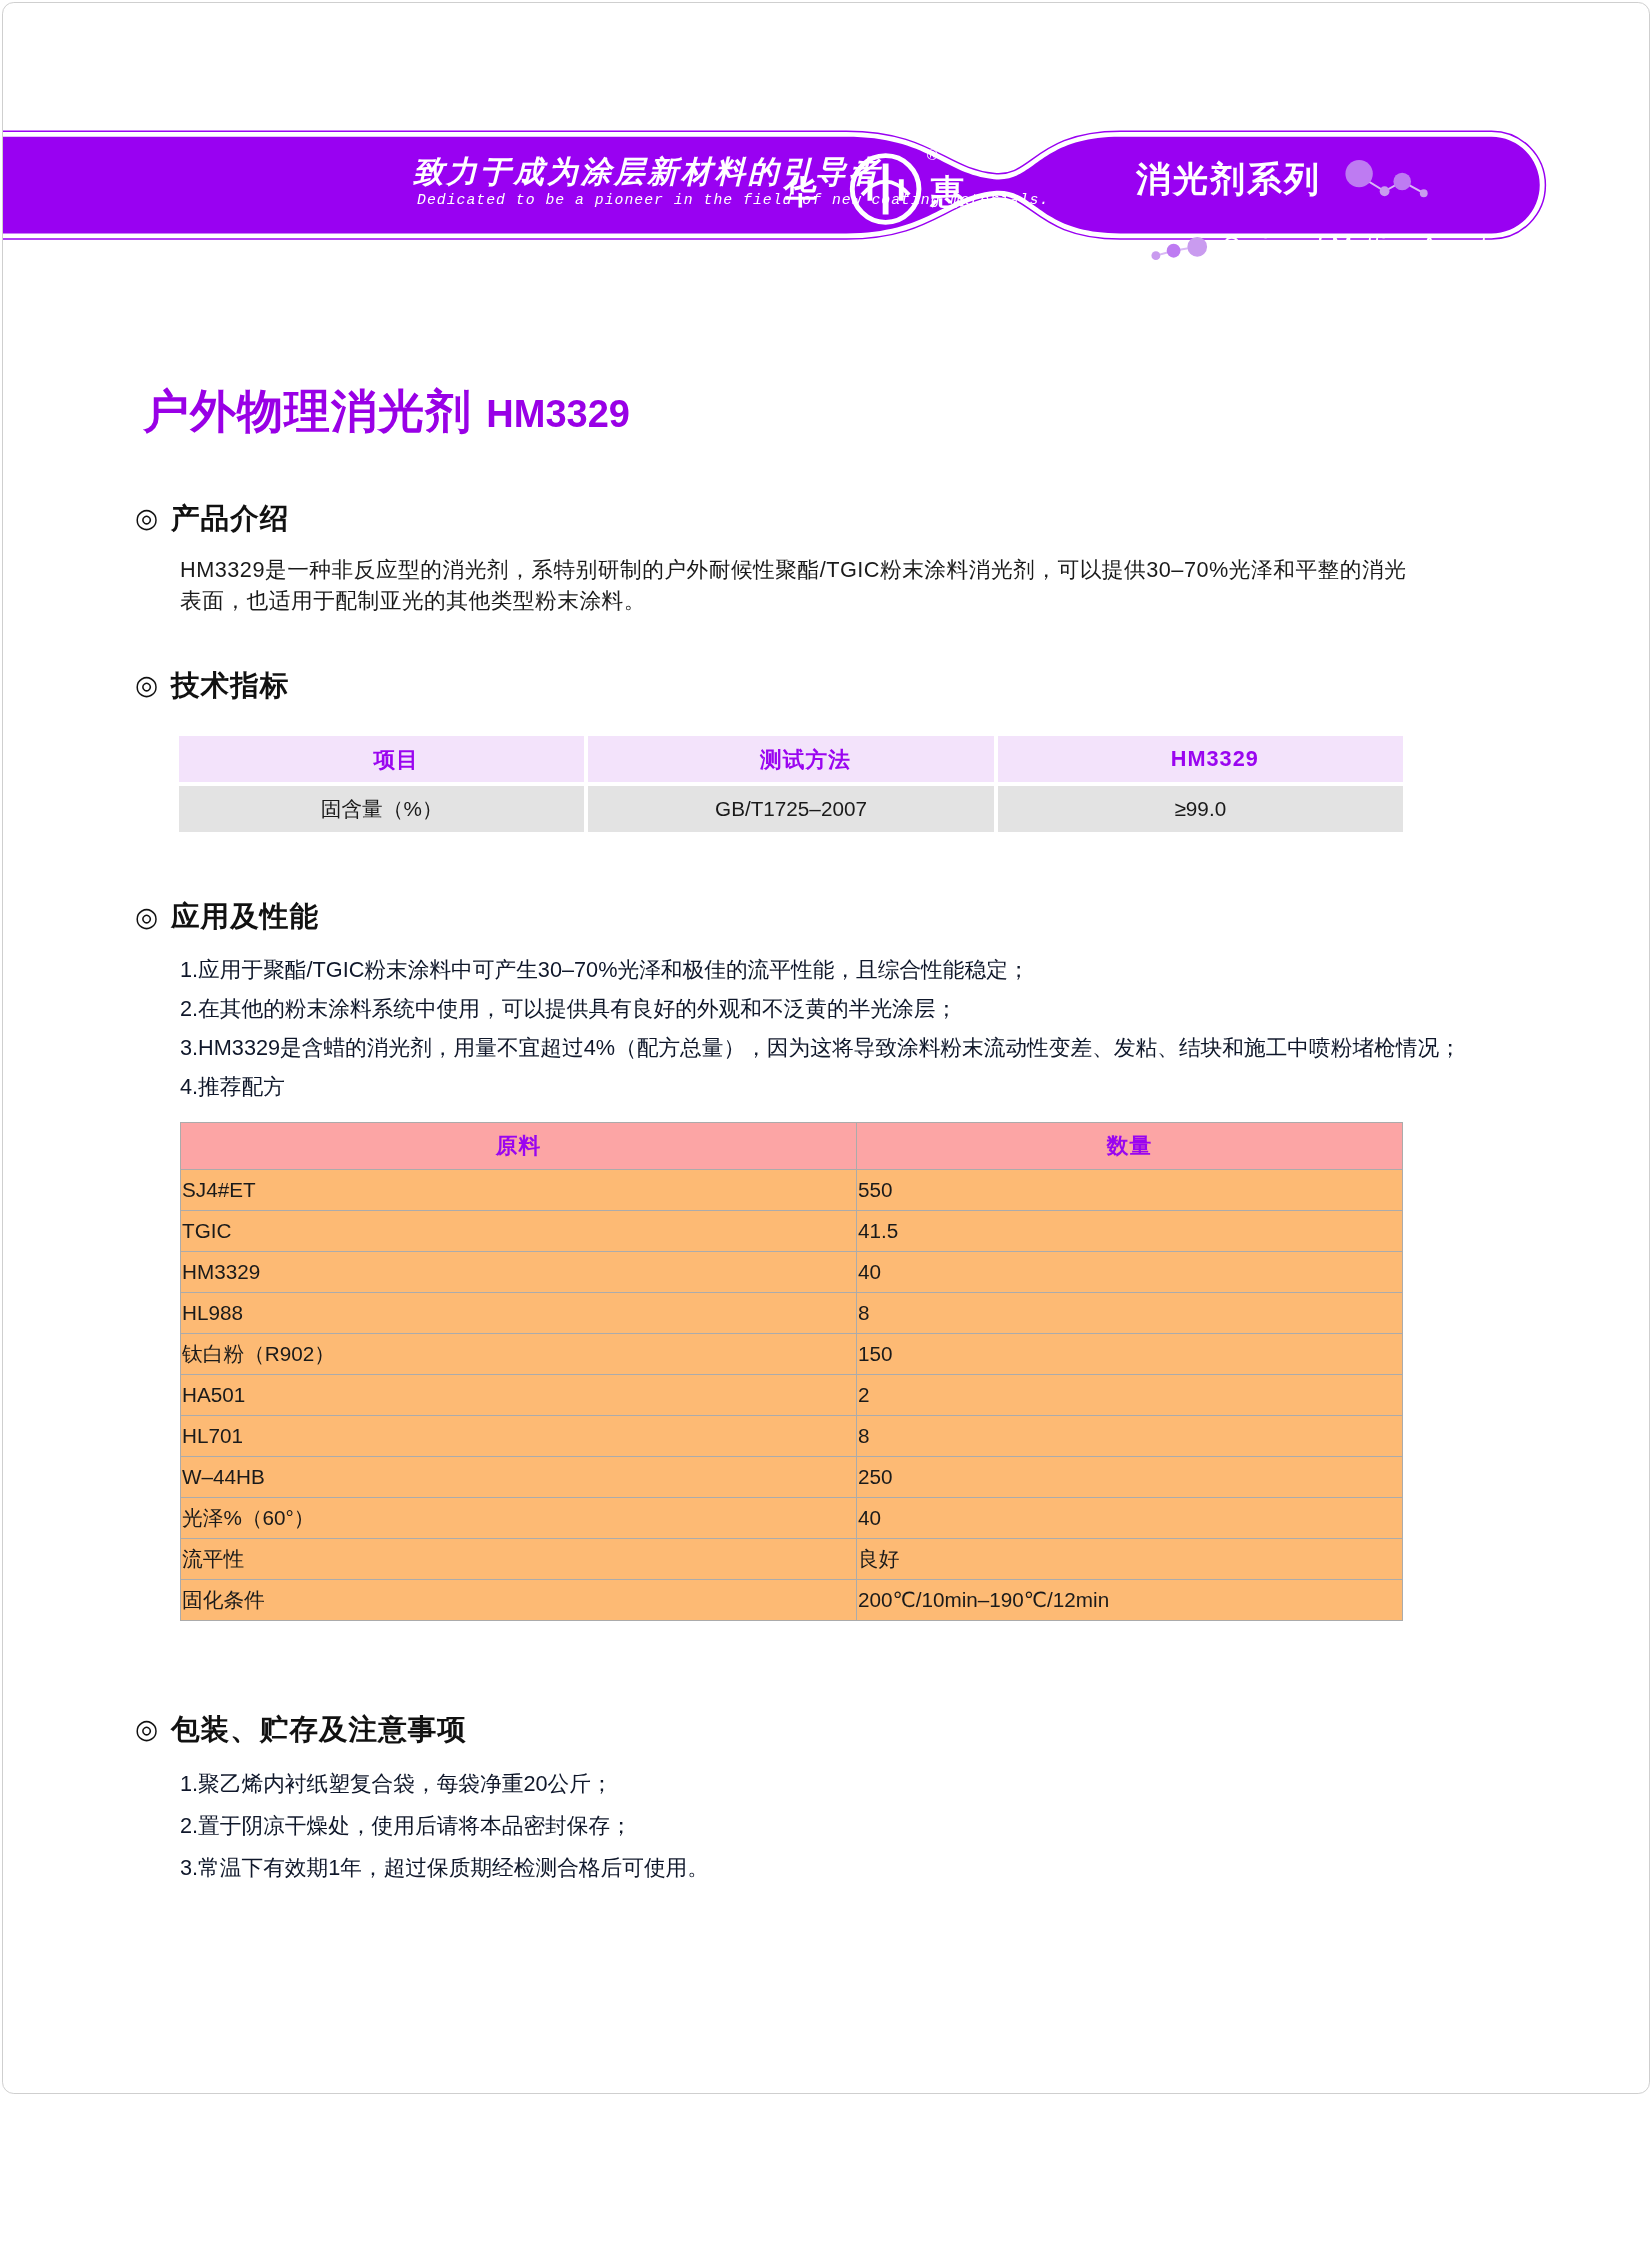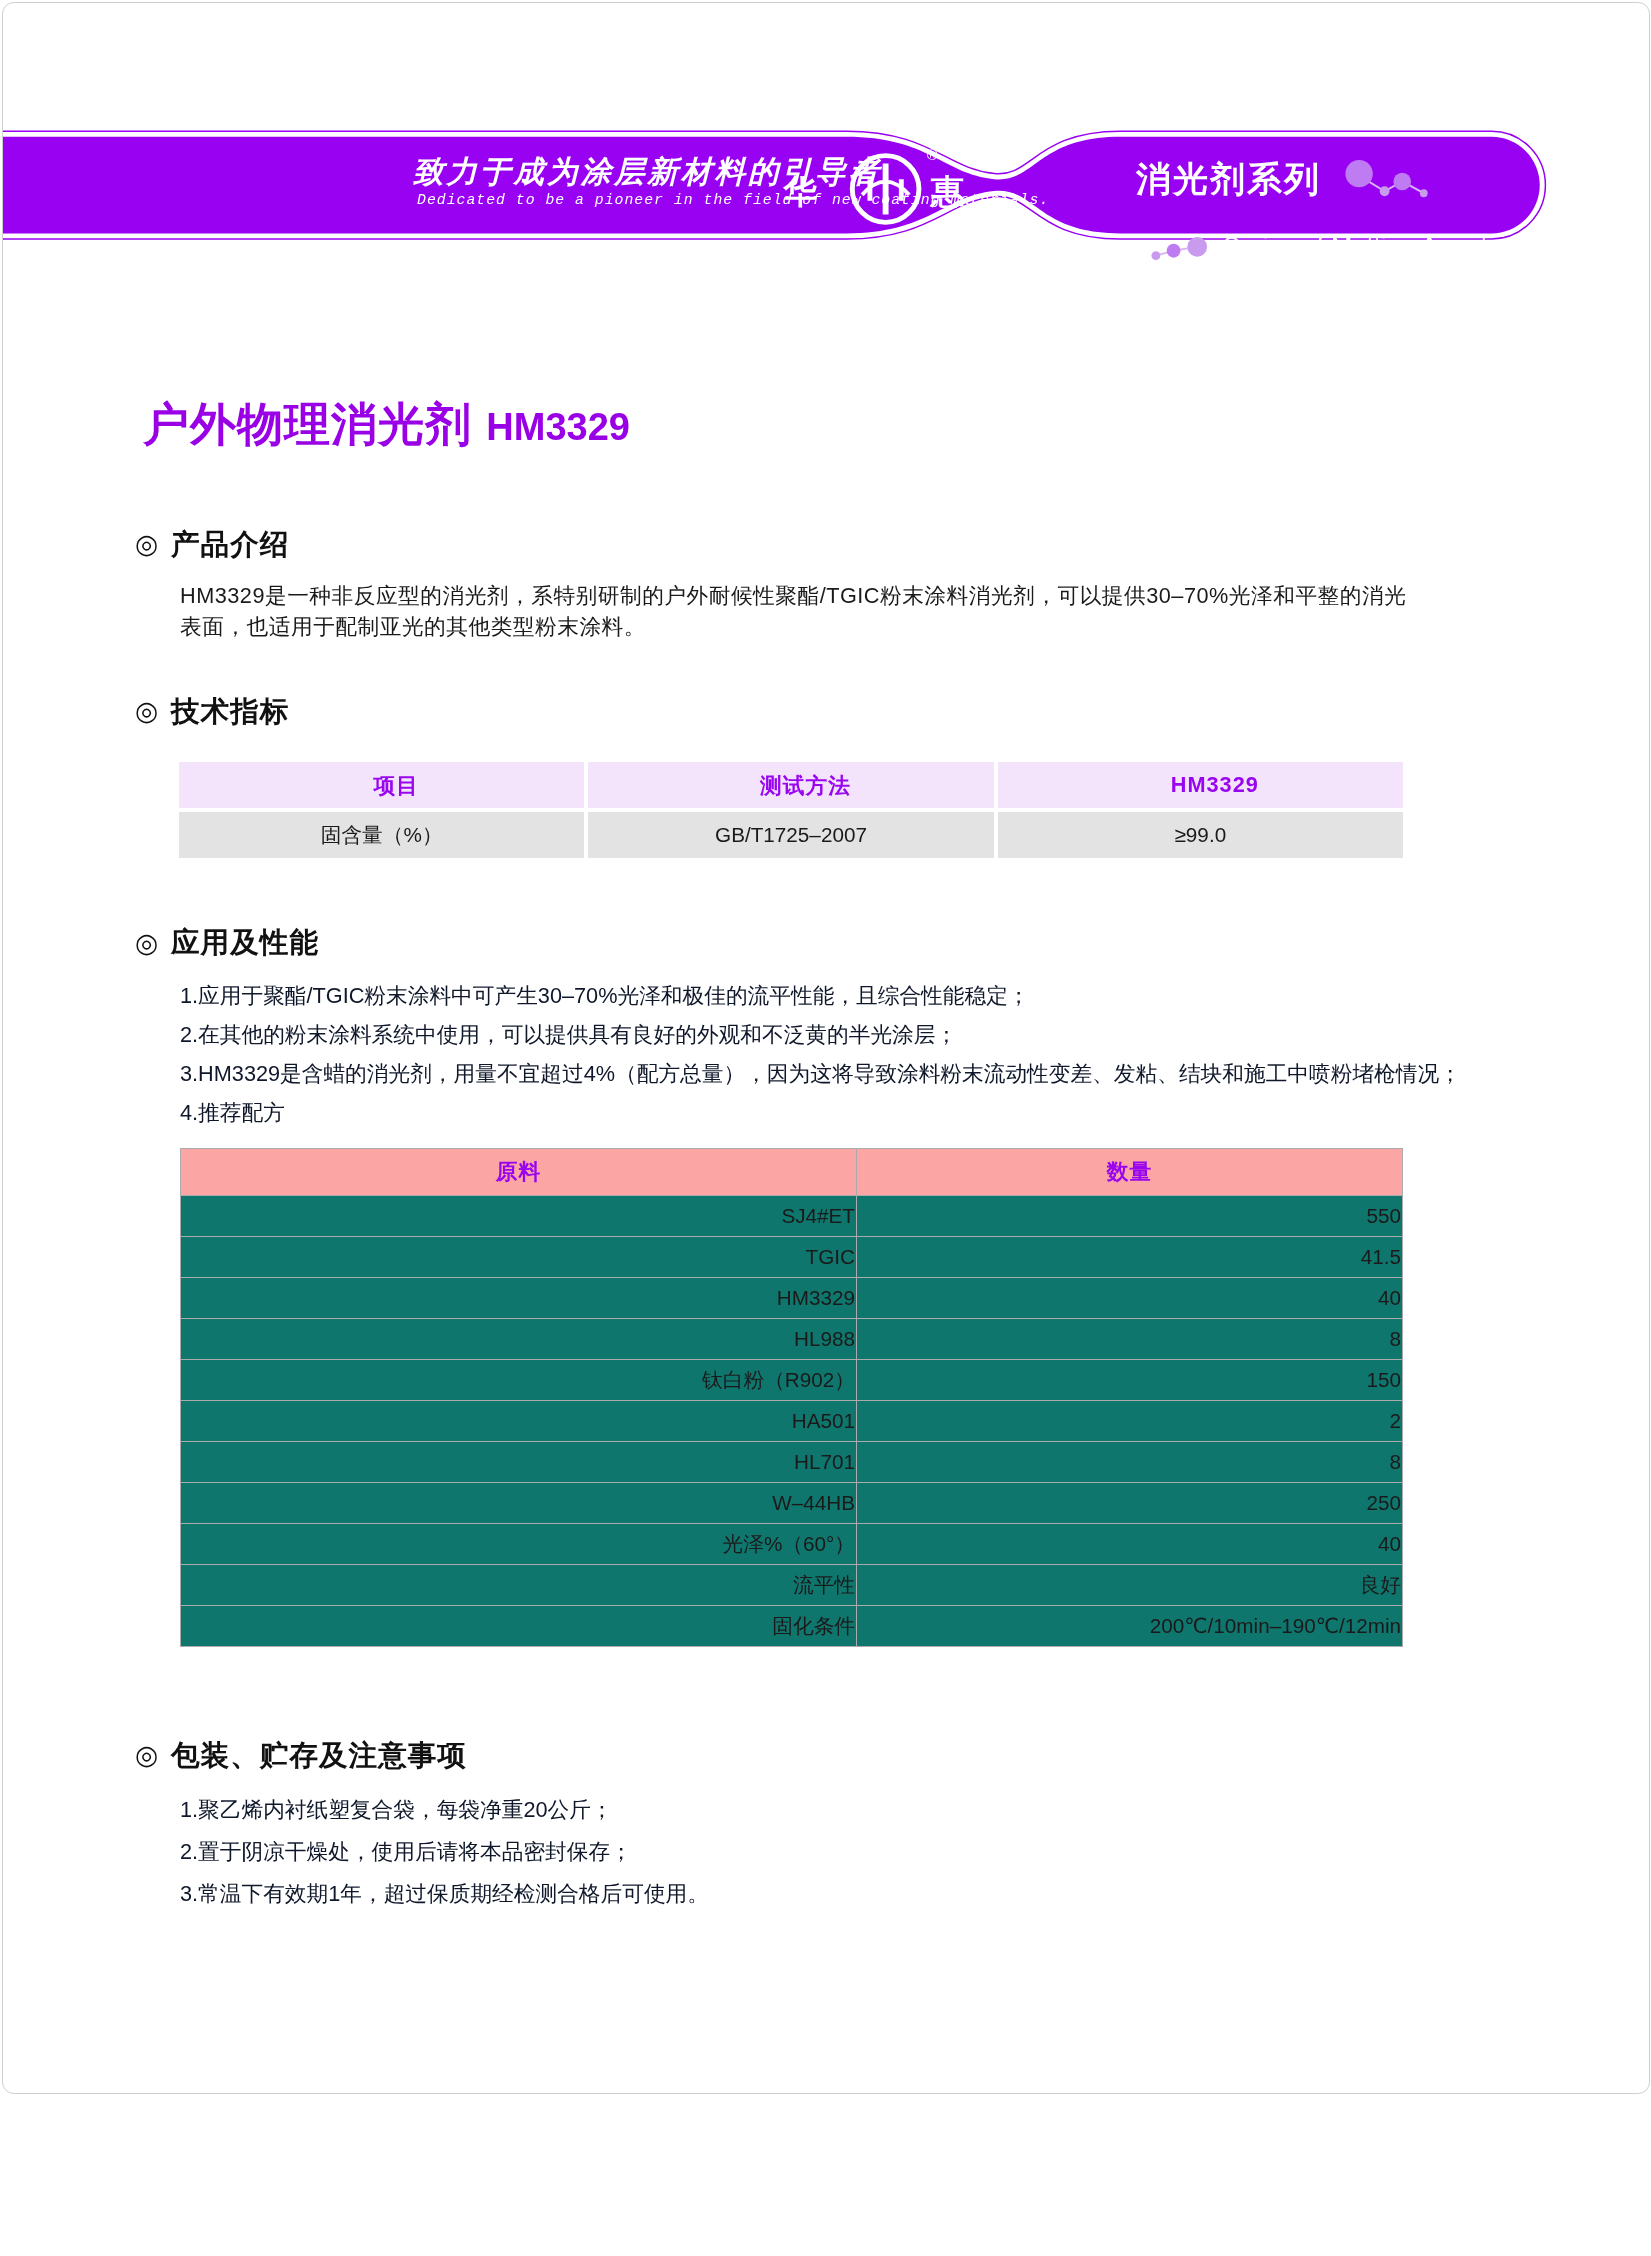--- a/index.html
+++ b/index.html
@@ -26,21 +26,21 @@
     left:414px;top:190px;color:#fff;font-size:14.8px;font-style:italic;
     font-family:"Liberation Mono","DejaVu Sans Mono",monospace;letter-spacing:1px;
   }
   .logo{left:780px;top:136px;width:217px;height:102px;}
   .series-zh-row{left:1133px;top:154px;display:flex;align-items:center;gap:22px;}
   .series-zh{color:#fff;font-size:35px;font-weight:bold;letter-spacing:2px;}
   .series-en-row{left:1145px;top:202px;display:flex;align-items:center;gap:9.9px;margin-top:28px;}
   .series-en{color:#fff;font-size:25.6px;}
 
   
-  .doc-title{margin:130px 0 0 140px;line-height:62px;white-space:nowrap;}
+  .doc-title{margin:130px 0 0 140px;line-height:37px;white-space:nowrap;}
   .doc-title .zh{font-size:46px;font-weight:bold;color:#9900e6;letter-spacing:1px;}
   .doc-title .model{font-size:38px;font-weight:bold;color:#9900e6;margin-left:9.9px;}
 
   
   .section-head{display:flex;align-items:center;gap:12.8px;margin-left:132px;}
   .section-head .bullet{font-size:26.6px;color:#111;line-height:1;}
   .section-head .txt{font-size:28.6px;font-weight:bold;color:#111;letter-spacing:1px;}
 
   .para{
     margin:15.8px 0 0 177px;width:1231px;font-size:21.7px;color:#1a1a1a;line-height:31.5px;
@@ -65,22 +65,22 @@
 
   
   table.formula{
     margin:15.8px 0 0 177px;width:1221px;border-collapse:collapse;table-layout:fixed;
   }
   table.formula th{
     background:#fca5a5;color:#9a05f0;font-size:21.7px;font-weight:bold;height:44px;
     border:1px solid #ababab;text-align:center;letter-spacing:1px;
   }
   table.formula td{
-    background:#0f766e;color:#1a1a1a;font-size:20.7px;height:38px;
-    border:1px solid #ababab;text-align:right;
+    background:#fdba74;color:#1a1a1a;font-size:20.7px;height:38px;
+    border:1px solid #ababab;text-align:left;
   }
   table.formula col.c1{width:676px;}
   table.formula col.c2{width:546px;}
 
   .mt-tech{margin-top:49px;}
   .mt-app{margin-top:61px;}
   .mt-pack{margin-top:89px;}
 </style>
 </head>
 <body>

